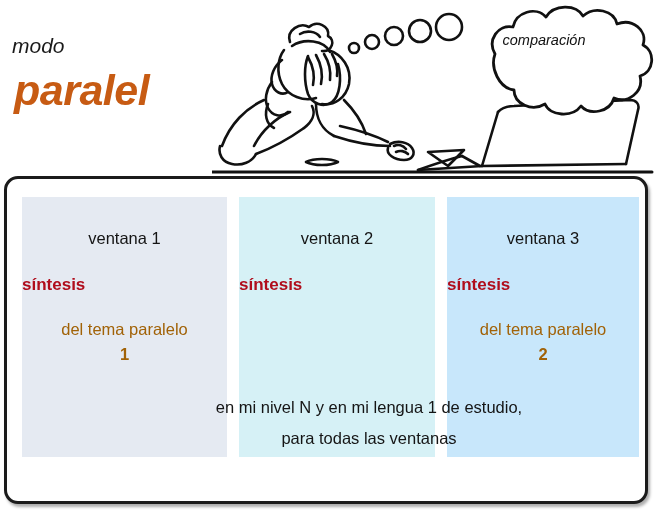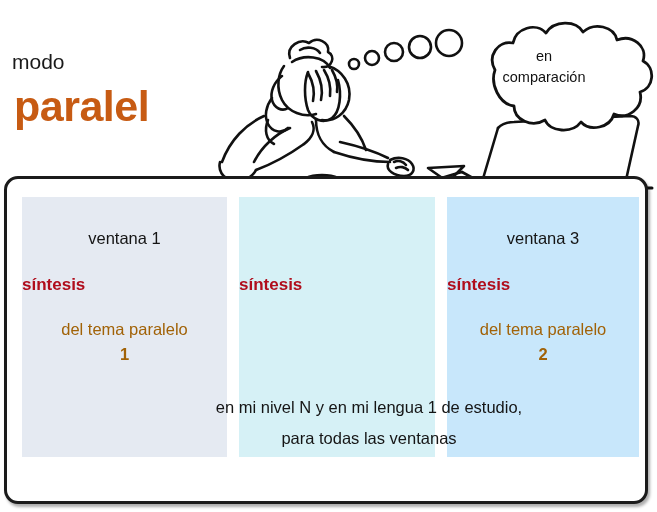--- a/index.html
+++ b/index.html
@@ -12,23 +12,24 @@
     height: 512px;
     position: relative;
     overflow: hidden;
     font-family: "Liberation Sans", sans-serif;
     -webkit-font-smoothing: antialiased;
   }
 
   
   #header {
     position: absolute;
-    left: 0; top: 16px;
+    left: 0; top: 0;
     width: 657px;
     height: 175px;
+    font-style: italic;
   }
 
   #mode-label {
     position: absolute;
     left: 12px;
     top: 34px;
     font-size: 21px;
     color: #1a1a1a;
     letter-spacing: 0px;
   }
@@ -213,37 +214,37 @@
                  C432 92, 416 104, 402 98
                  C398 112, 378 116, 369 106
                  C360 118, 338 116, 333 104
                  C320 112, 302 104, 302 90
                  C287 88, 278 68, 283 54 Z"></path>
       </g>
     </svg>
   </div>
 
   <div id="bubble-text">
-    <span>en</span>
     <span>comparación</span>
   </div>
 </div>
 
 <div id="panel">
 
   <div class="column" id="col-1">
     <div class="col-title">ventana 1</div>
     <div class="col-heading">síntesis</div>
     <div class="col-body">
       <span>del tema paralelo</span>
       <span class="line2-bold">1</span>
     </div>
   </div>
 
   <div class="column" id="col-2">
+    <div class="col-title">ventana 2</div>
     <div class="col-heading">síntesis</div>
   </div>
 
   <div class="column" id="col-3">
     <div class="col-title">ventana 3</div>
     <div class="col-heading">síntesis</div>
     <div class="col-body">
       <span>del tema paralelo</span>
       <span class="line2-bold">2</span>
     </div>

